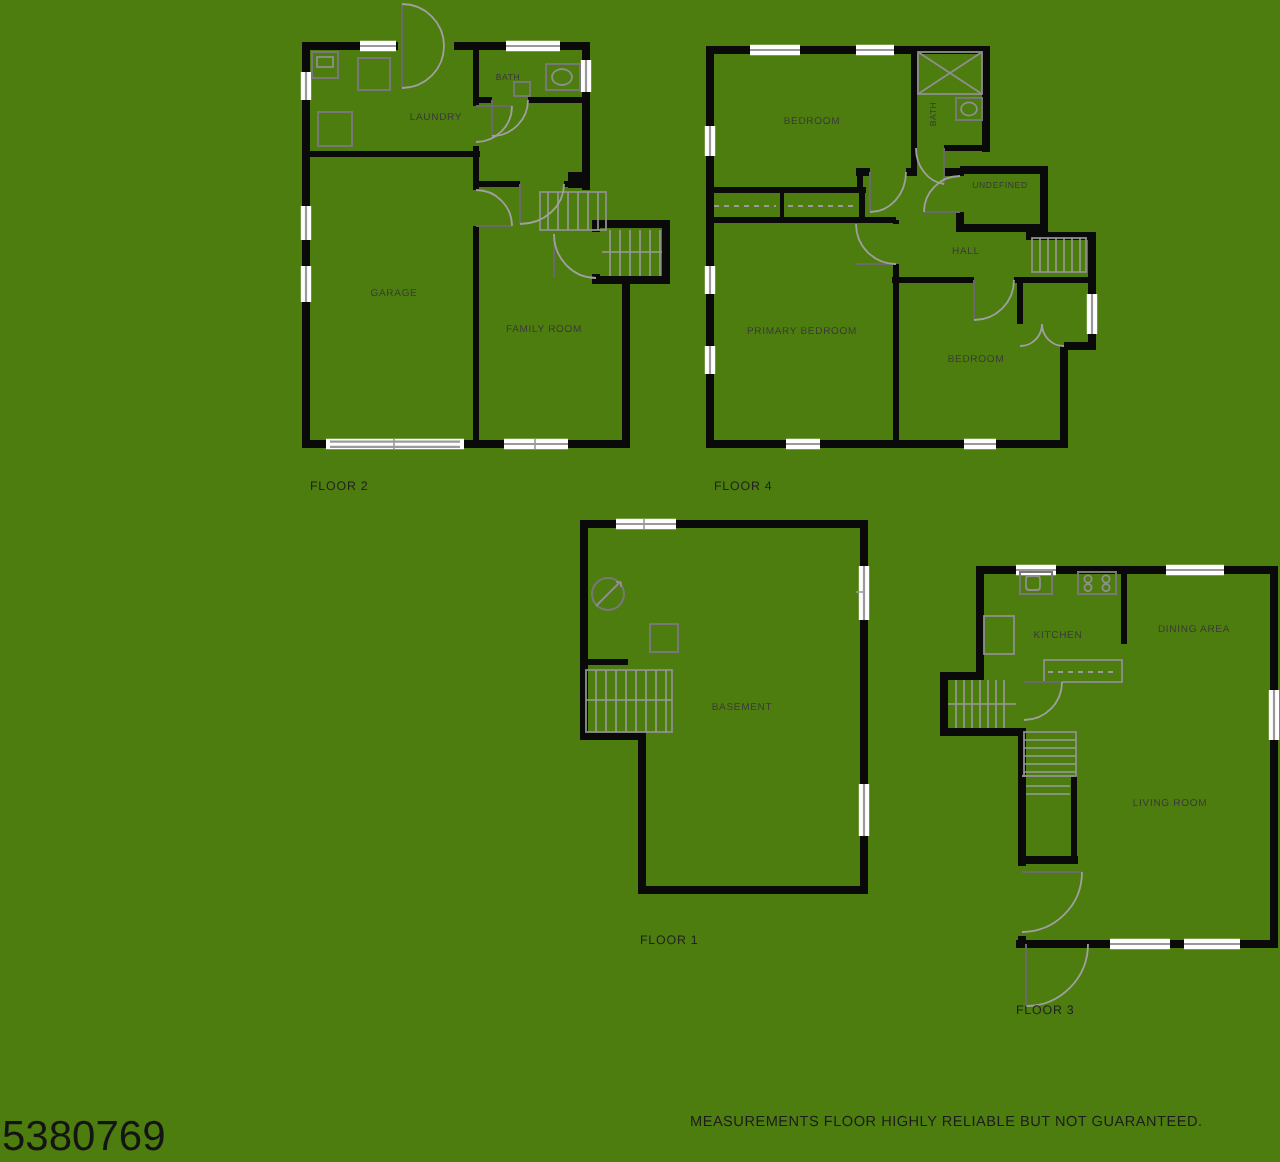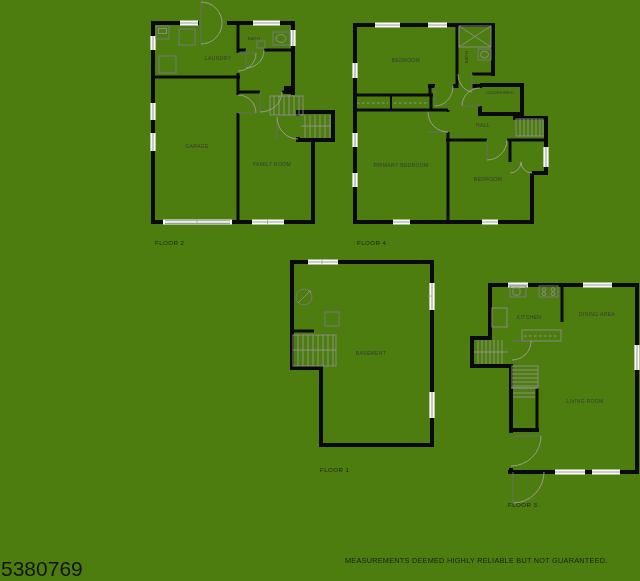--- a/index.html
+++ b/index.html
@@ -273,14 +273,14 @@
 
     <text class="room-label" x="529" y="319">KITCHEN</text>
     <text class="room-label" x="597" y="316">DINING AREA</text>
     <text class="room-label" x="585" y="403">LIVING ROOM</text>
     <text class="floor-label" x="508" y="507">FLOOR 3</text>
   </g>
 
 </svg>
 
 <div id="mls">5380769</div>
-<div id="disclaimer">MEASUREMENTS DEEMED HIGHLY RELIABLE BUT NOT GUARANTEED.</div>
+<div id="disclaimer">MEASUREMENTS FLOOR HIGHLY RELIABLE BUT NOT GUARANTEED.</div>
 </div>
 
 </body></html>

